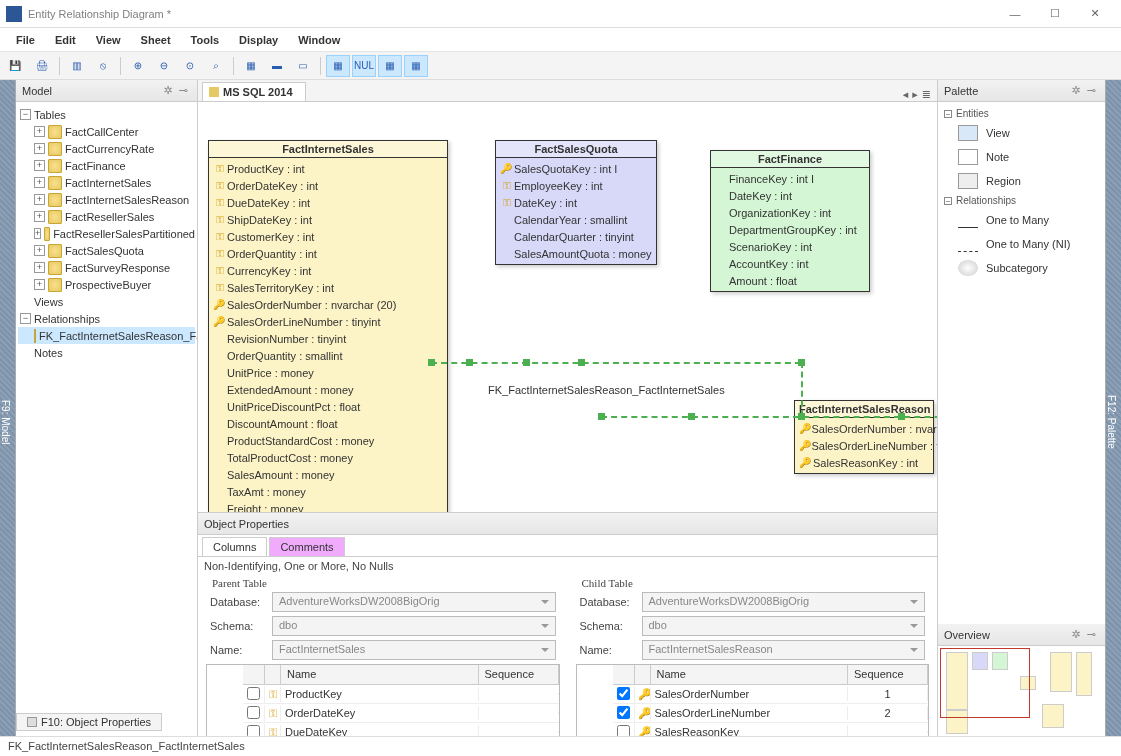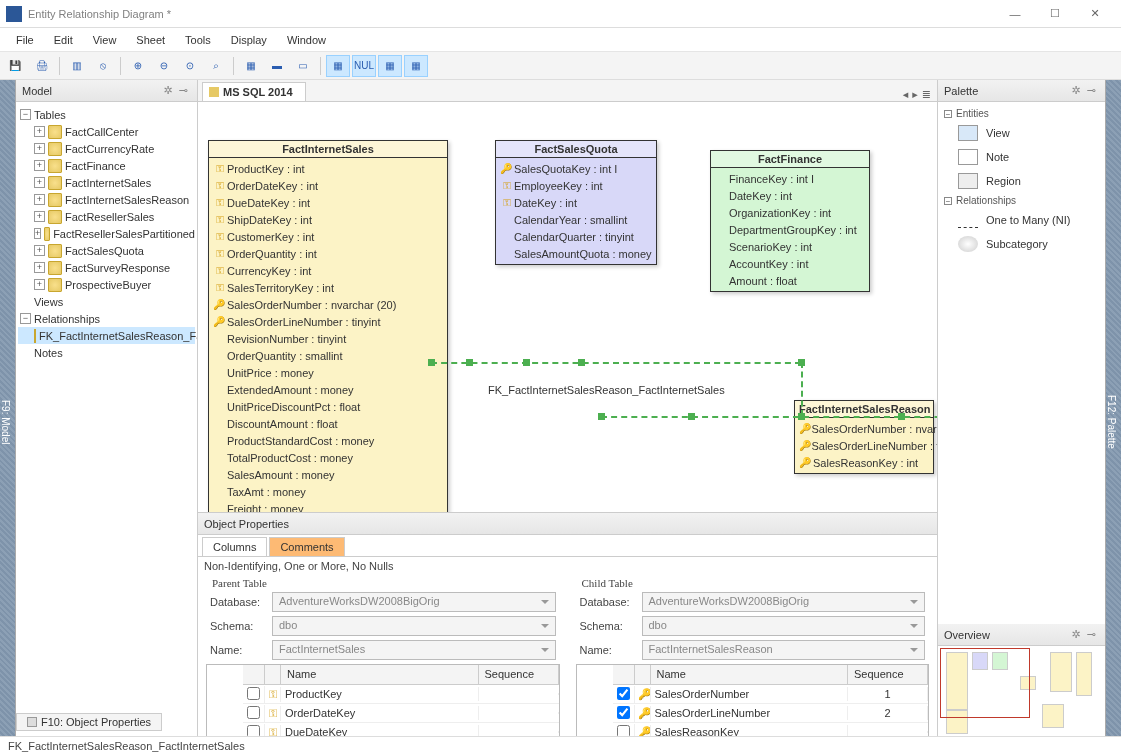--- a/index.html
+++ b/index.html
@@ -6,21 +6,21 @@
 body { width: 1121px; height: 756px; background: #fff; color: #333; overflow: hidden; display: flex; flex-direction: column; }
 
 
 .titlebar { height: 28px; background: #fff; border-bottom: 1px solid #ddd; display: flex; align-items: center; padding: 0 6px; color: #808080; }
 .titlebar .app-icon { width: 16px; height: 16px; background: #2b5797; margin-right: 6px; display: inline-block; }
 .titlebar .spacer { flex: 1; }
 .titlebar .win-btn { width: 40px; height: 28px; display: flex; align-items: center; justify-content: center; color: #666; cursor: pointer; }
 
 
 .menubar { height: 24px; background: #fff; display: flex; align-items: center; padding: 0 6px; border-bottom: 1px solid #e5e5e5; }
-.menubar .menu-item { padding: 4px 10px; cursor: pointer; }
+.menubar .menu-item { padding: 4px 10px; cursor: pointer; font-weight: bold; }
 
 
 .toolbar { height: 28px; background: #f4f4f4; display: flex; align-items: center; padding: 0 4px; border-bottom: 1px solid #ddd; gap: 2px; }
 .toolbar .tb-btn { width: 24px; height: 22px; display: flex; align-items: center; justify-content: center; cursor: pointer; border: 1px solid transparent; }
 .toolbar .tb-btn.active { background: #cce8ff; border-color: #99d1ff; }
 .toolbar .sep { width: 1px; height: 18px; background: #ccc; margin: 0 3px; }
 
 
 .main { flex: 1; display: flex; overflow: hidden; }
 .left-tab { width: 16px; background: repeating-linear-gradient(45deg, #7e93aa, #7e93aa 2px, #8ca0b5 2px, #8ca0b5 4px); writing-mode: vertical-lr; text-align: center; color: #fff; padding-top: 8px; cursor: pointer; border-right: 1px solid #aaa; font-size: 10px; }
@@ -72,21 +72,21 @@
 .pal-group .dash { display: inline-block; width: 8px; height: 8px; border: 1px solid #888; background: #fff; font-size: 8px; text-align: center; line-height: 7px; margin-right: 4px; }
 .pal-item { display: flex; align-items: center; padding: 4px 6px 4px 20px; cursor: pointer; gap: 8px; }
 .pal-icon { width: 20px; height: 16px; display: inline-block; }
 .overview { height: 110px; background: #fff; position: relative; overflow: hidden; }
 .ov-rect { position: absolute; background: #fcf3c6; border: 1px solid #ccc; }
 .ov-frame { position: absolute; border: 1px solid #c0392b; }
 
 
 .objprops { position: absolute; left: 0; right: 0; bottom: 0; height: 244px; background: #fff; border-top: 1px solid #ccc; display: flex; flex-direction: column; }
 .objprops-tabs { height: 22px; display: flex; align-items: flex-end; border-bottom: 1px solid #ccc; padding-left: 4px; gap: 2px; }
-.op-tab { border: 1px solid #ccc; border-bottom: none; padding: 3px 10px; background: #fdba74; cursor: pointer; }
+.op-tab { border: 1px solid #ccc; border-bottom: none; padding: 3px 10px; background: #f0abfc; cursor: pointer; }
 .op-tab.active { background: #fff; }
 .op-info { padding: 3px 6px; font-size: 11px; color: #444; }
 .op-tables { flex: 1; display: flex; gap: 16px; padding: 0 8px; overflow: hidden; }
 .op-col { flex: 1; display: flex; flex-direction: column; }
 .fieldset-lbl { font-size: 11px; color: #444; margin: 2px 0 3px 6px; font-family: Liberation Serif, serif; }
 .form-row { display: flex; align-items: center; margin-bottom: 4px; padding: 0 4px; }
 .form-row label { width: 62px; color: #444; }
 .form-row .combo { flex: 1; height: 20px; border: 1px solid #bbb; background: #f4f4f4; color: #888; padding: 2px 6px; position: relative; }
 .form-row .combo::after { content: ""; position: absolute; right: 6px; top: 7px; border: 4px solid transparent; border-top-color: #999; }
 .op-grid { border: 1px solid #bbb; flex: 1; overflow: hidden; padding-left: 36px; }
@@ -616,20 +616,24 @@
         <div class="pal-item">
           <span class="pal-icon" style="background:#fff;border:1px solid #999;"></span>
           <span>Note</span>
         </div>
         <div class="pal-item">
           <span class="pal-icon" style="background:#eee;border:1px solid #999;"></span>
           <span>Region</span>
         </div>
         <div class="pal-group"><span class="dash">−</span>Relationships</div>
         <div class="pal-item">
+          <span class="pal-icon" style="border-bottom:1px solid #333;"></span>
+          <span>One to Many</span>
+        </div>
+        <div class="pal-item">
           <span class="pal-icon" style="border-bottom:1px dashed #333;"></span>
           <span>One to Many (NI)</span>
         </div>
         <div class="pal-item">
           <span class="pal-icon" style="background:radial-gradient(#fff,#ccc);border-radius:50%;"></span>
           <span>Subcategory</span>
         </div>
       </div>
     <div class="panel-hdr">
       <span>Overview</span>

